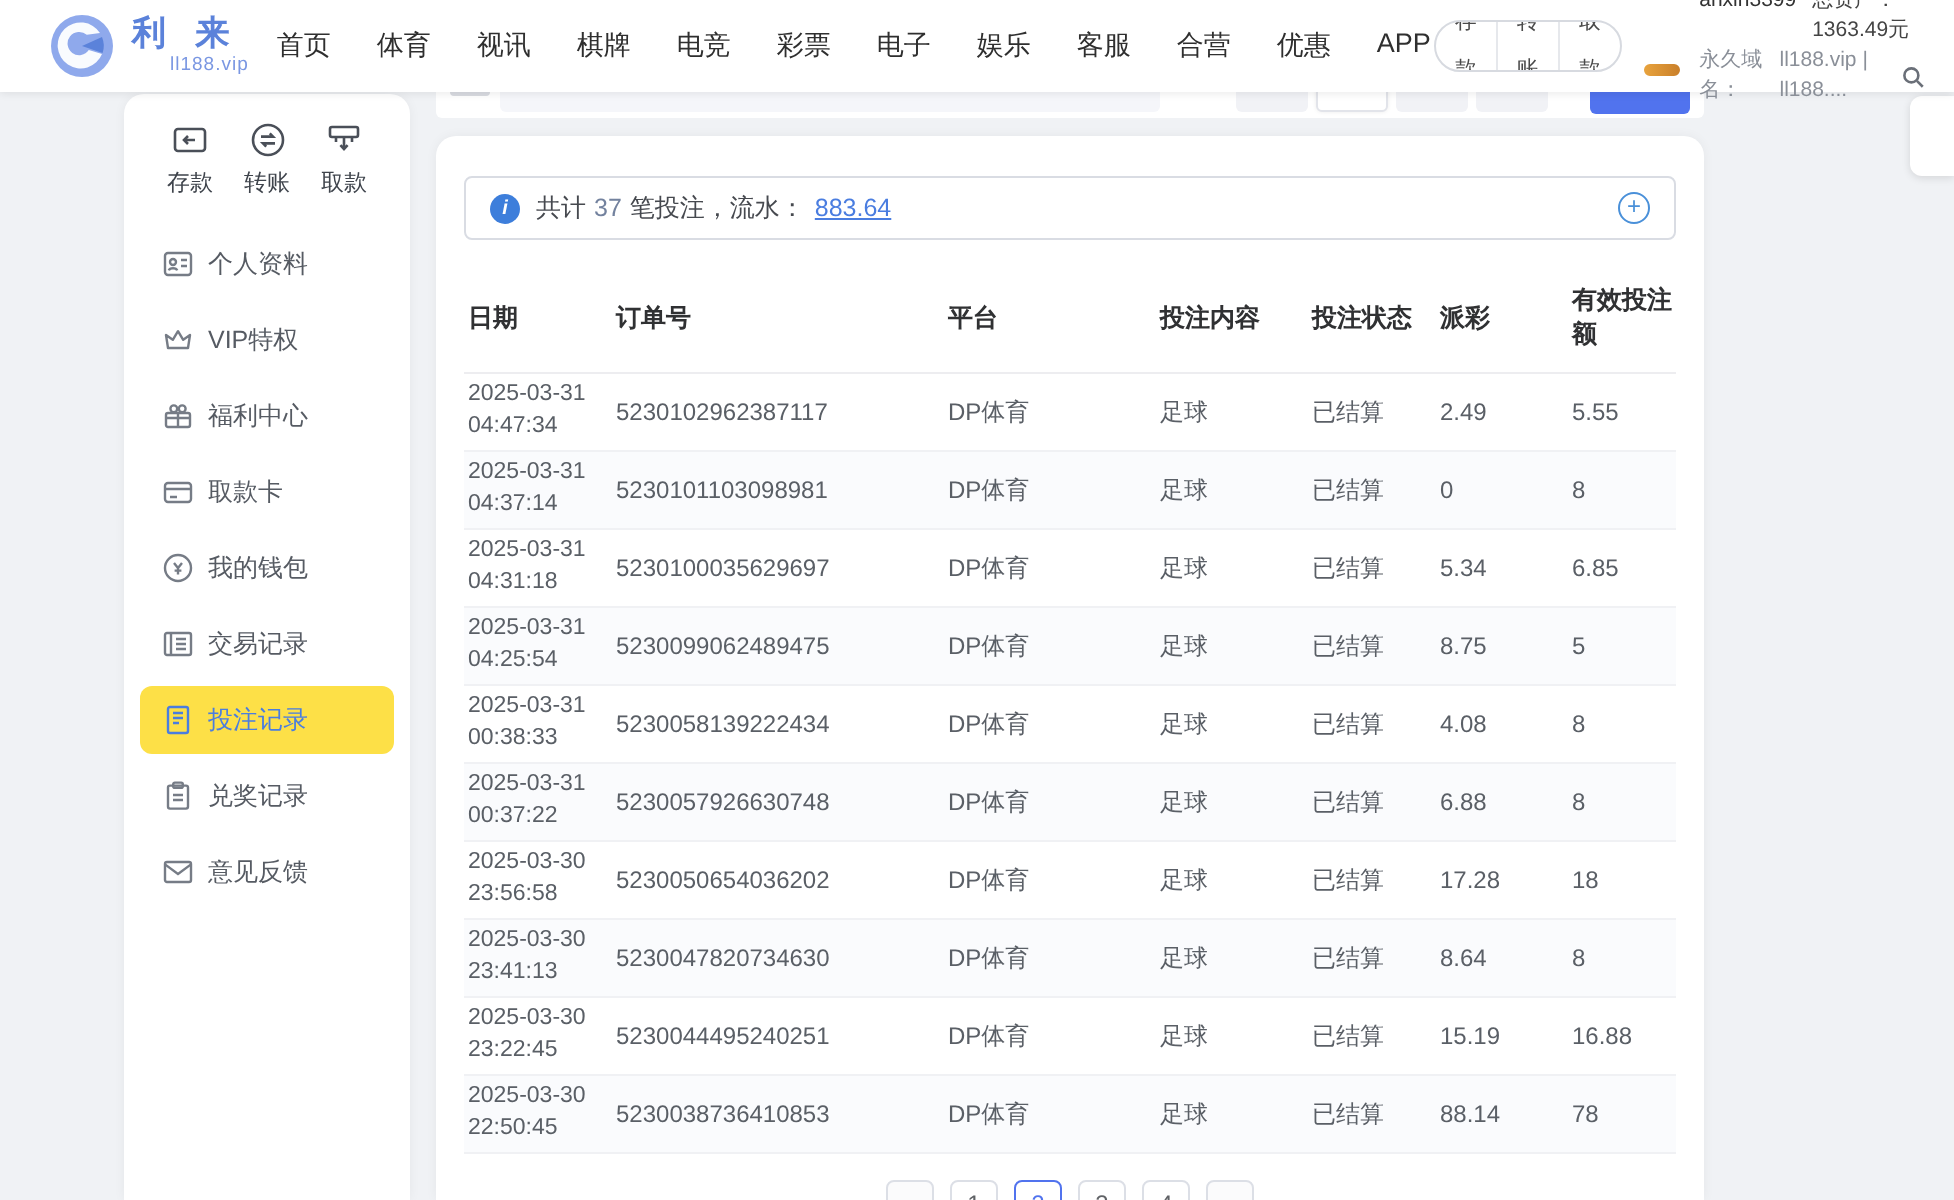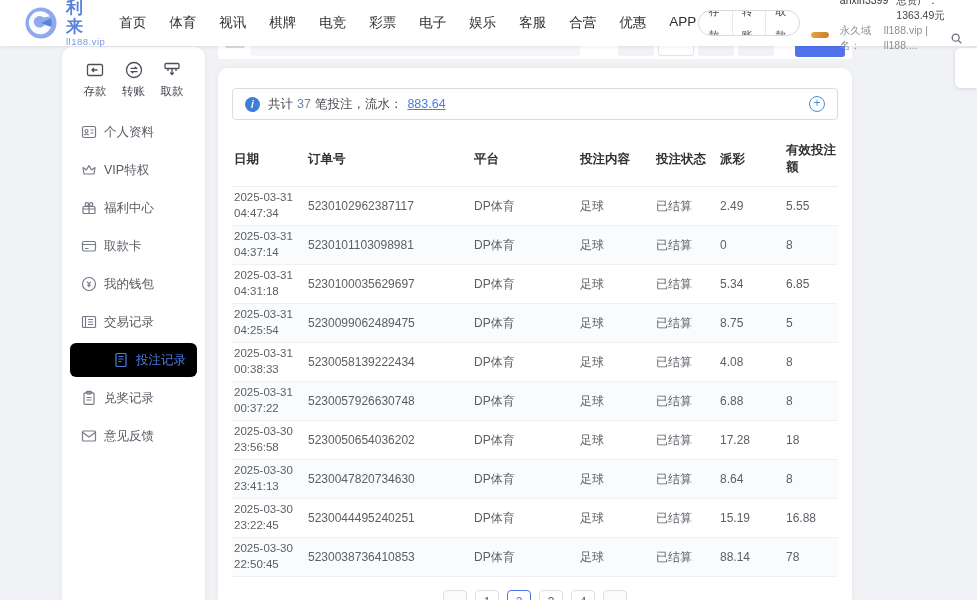--- a/index.html
+++ b/index.html
@@ -13,21 +13,21 @@
   svg { display:block; }
 
   
   .header {
     position:absolute; top:0; left:0; right:0; height:46px;
     background:#fff; box-shadow:0 1px 4px rgba(0,0,0,.08);
     display:flex; align-items:center; padding:0 14px 0 24px; z-index:20;
   }
   .logo { display:flex; align-items:center; gap:8px; margin-right:12px; cursor:pointer; }
   .logo-text .t { font-size:17px; font-weight:700; color:#5b82da; letter-spacing:5px; line-height:1.1; }
-  .logo-text .d { font-size:9.5px; color:#7a97e2; letter-spacing:.5px; }
+  .logo-text .d { font-size:9.5px; color:#7a97e2; letter-spacing:.5px;margin-left:19px; }
   .nav { display:flex; gap:19px; list-style:none; font-size:13.5px; color:#2f2f2f; }
   .nav li { cursor:pointer; padding:4px 2px; white-space:nowrap; }
   .wallet-pill {
     margin-left:auto; display:flex; align-items:center; list-style:none;
     border:1px solid #d7dae0; border-radius:14px; height:26px; overflow:hidden;
   }
   .wallet-pill li { font-size:11px; color:#4a4a4a; padding:0 9px; cursor:pointer; line-height:24px; }
   .wallet-pill li + li { border-left:1px solid #e6e8ec; }
   .user-block { display:flex; align-items:center; gap:7px; margin-left:12px; }
   .avatar-wrap { position:relative; width:26px; height:26px; }
@@ -53,21 +53,21 @@
   .quick-row { display:flex; justify-content:space-between; padding:13px 16px 8px; }
   .quick-item { width:34px; text-align:center; cursor:pointer; color:#4a4f58; }
   .quick-item svg { margin:0 auto; }
   .quick-item .ql { font-size:11.5px; margin-top:4px; color:#3f444c; }
   .menu { padding:8px 8px 0; }
   .menu-item {
     height:34px; margin-bottom:4px; display:flex; align-items:center; gap:7px;
     padding:0 11px; border-radius:6px; font-size:12.5px; color:#565b63; cursor:pointer;
   }
   .menu-item .mi { color:#767c86; display:flex; }
-  .menu-item.active { background:#000000; color:#4a7de0;justify-content:flex-end; }
+  .menu-item.active { background:#fde047; color:#4a7de0; }
   .menu-item.active .mi { color:#4a7de0; }
 
   
   .filter-strip {
     position:absolute; left:218px; top:38px; width:634px; height:21px;
     background:#fff; border-radius:0 0 3px 3px; z-index:5;
   }
   .filter-label-frag { position:absolute; left:7px; top:3px; width:20px; height:7px; background:#d9dbe1; border-radius:2px; }
   .filter-input { position:absolute; left:32px; top:2px; width:330px; height:16px; background:#f5f6fa; border-radius:3px; }
   .filter-segments { position:absolute; left:400px; top:2px; display:flex; gap:4px; }

